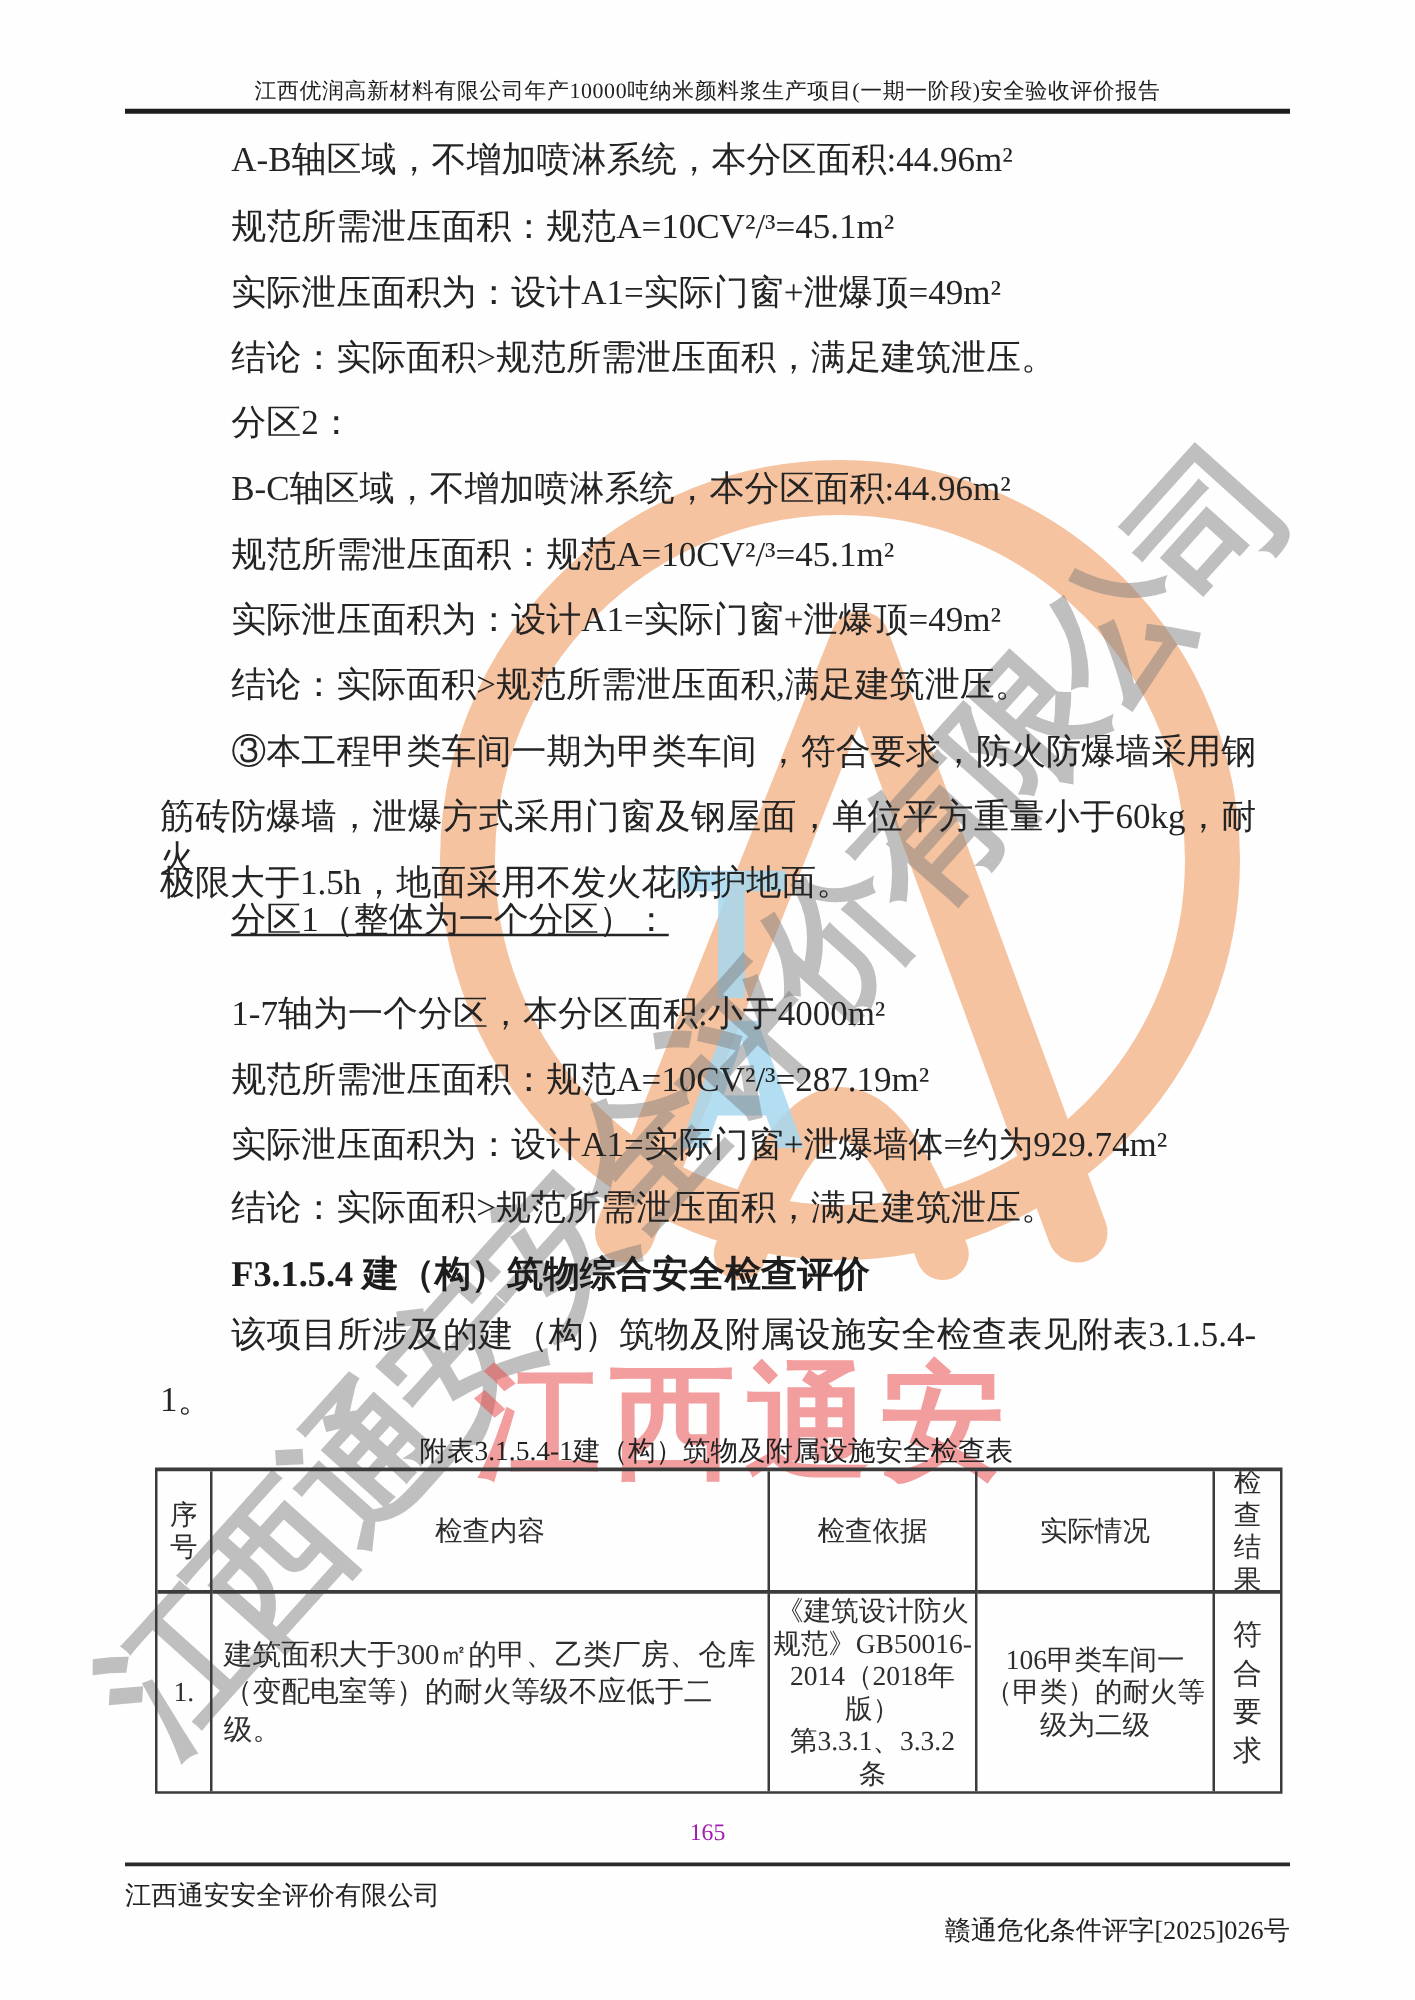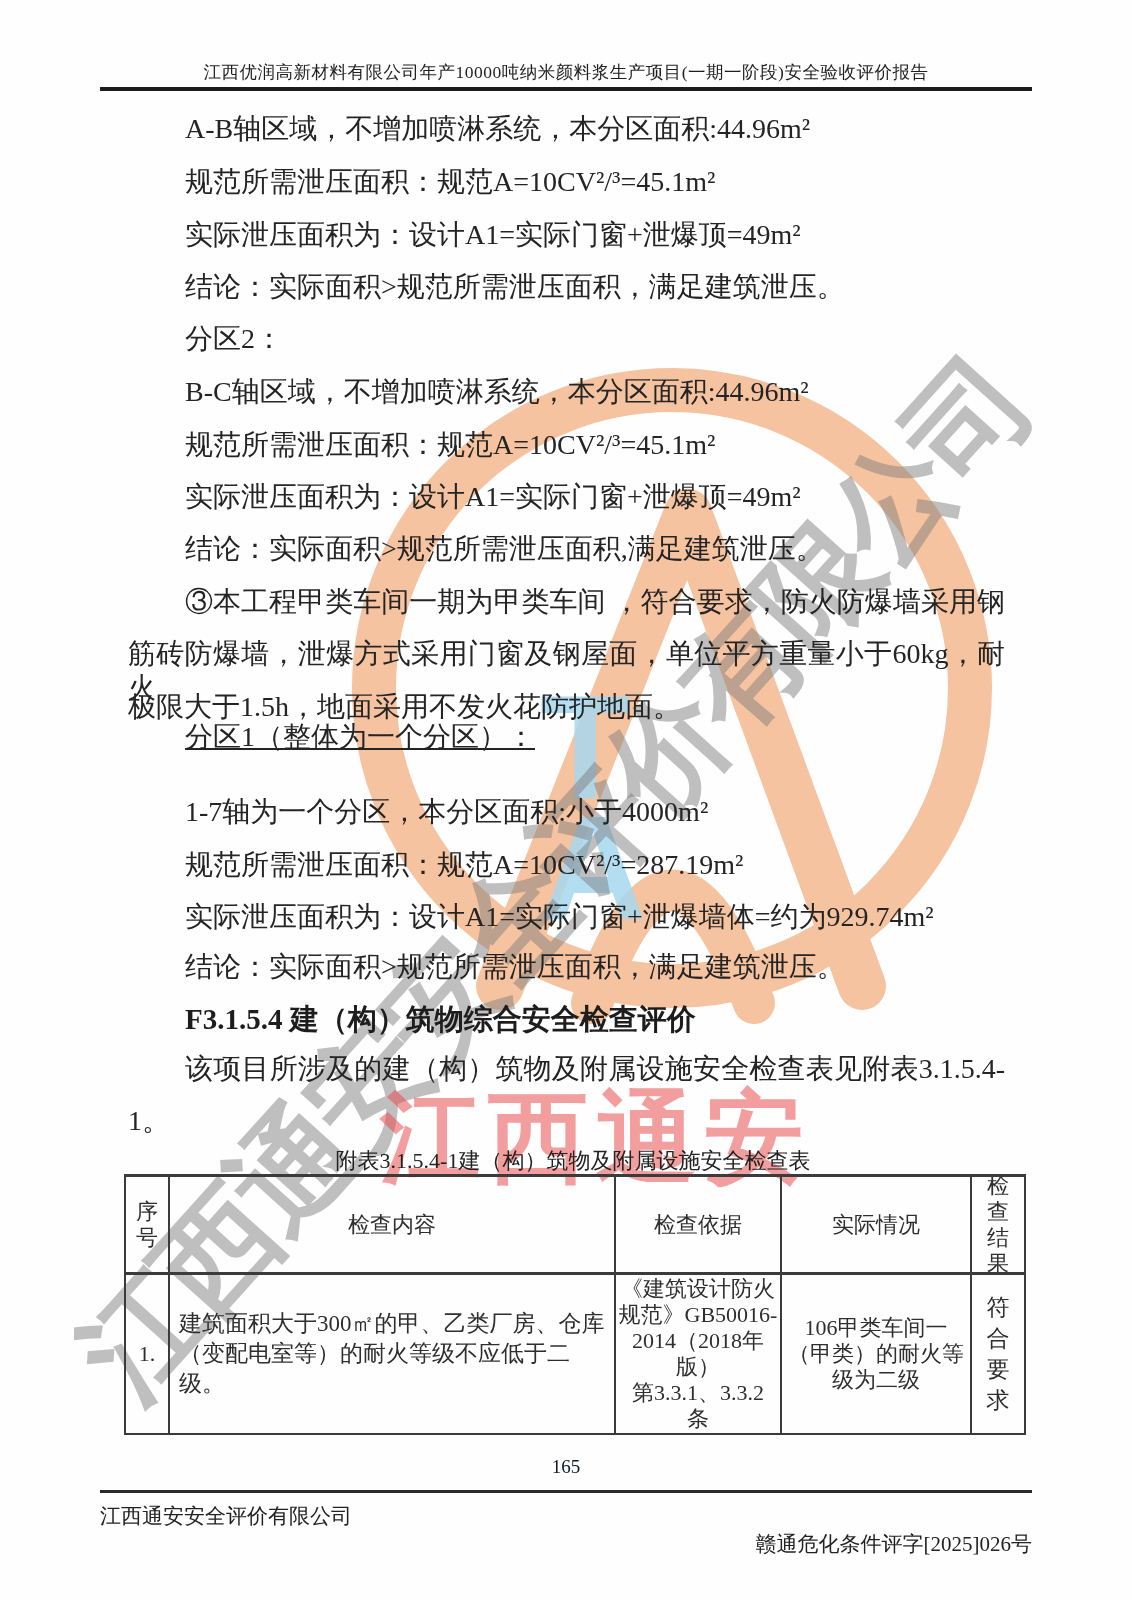--- a/index.html
+++ b/index.html
@@ -7,21 +7,21 @@
     position:relative; width:1132px; height:1600px; margin:0 auto;
     background:#fefefe; overflow:hidden;
     font-family:"Liberation Serif","DejaVu Serif",serif;
     color:#262626;
   }
   
   .doc-header{position:absolute; top:60px; left:100px; width:932px;
     text-align:center; font-size:17.5px; letter-spacing:0.5px; color:#1f1f1f; white-space:nowrap;}
   .header-rule{position:absolute; top:87px; left:100px; width:932px; height:4px; background:#1c1c1c;}
   .page-number{position:absolute; top:1456px; left:0; width:1132px; text-align:center;
-    font-size:19px; color:#0f172a;}
+    font-size:19px; color:#a21caf;}
   .footer-rule{position:absolute; top:1490px; left:100px; width:932px; height:3px; background:#2a2a2a;}
   .footer-left{position:absolute; top:1502px; left:100px; font-size:21px; color:#222;}
   .footer-right{position:absolute; top:1502px; right:100px; font-size:21px; color:#222;margin-top:28px;}
   
   .bline{position:absolute; font-size:28px; line-height:34px; white-space:nowrap; color:#242424;}
   .jline{white-space:normal; text-align:justify; text-align-last:justify;}
   .heading{position:absolute; font-size:29px; font-weight:bold; color:#1d1d1d; white-space:nowrap;}
   
   .tbl-title{position:absolute; top:1146px; left:124px; width:898px; text-align:center;
     font-size:22px; color:#222;}

